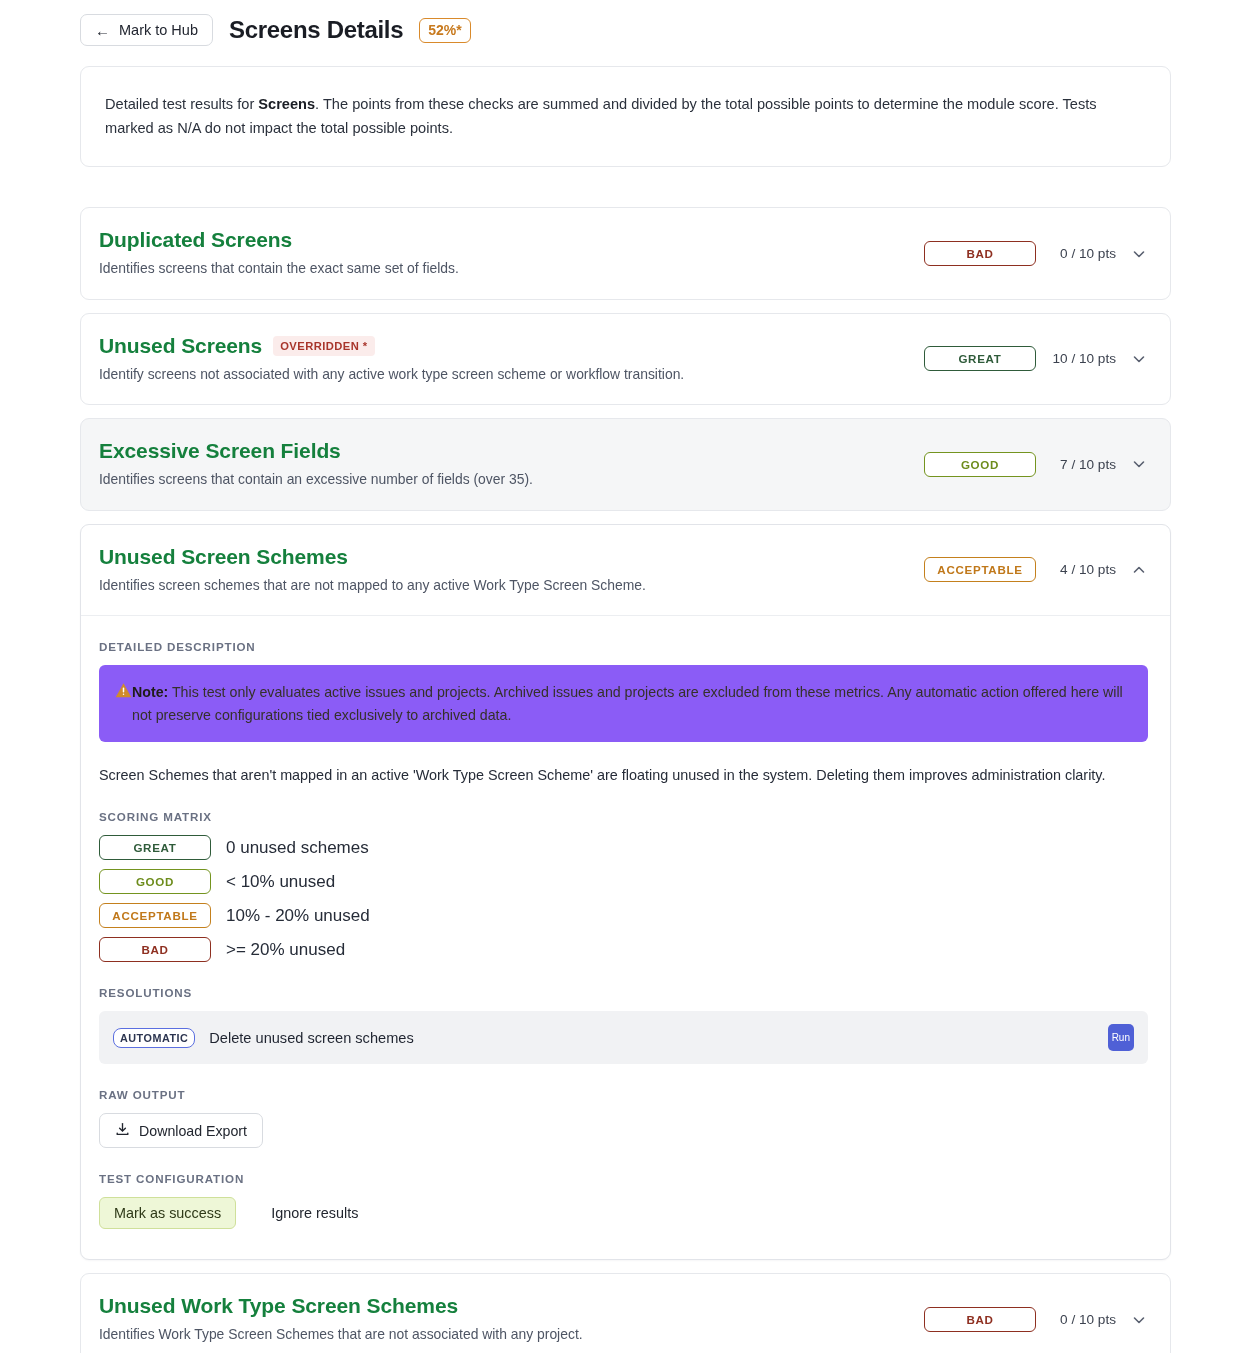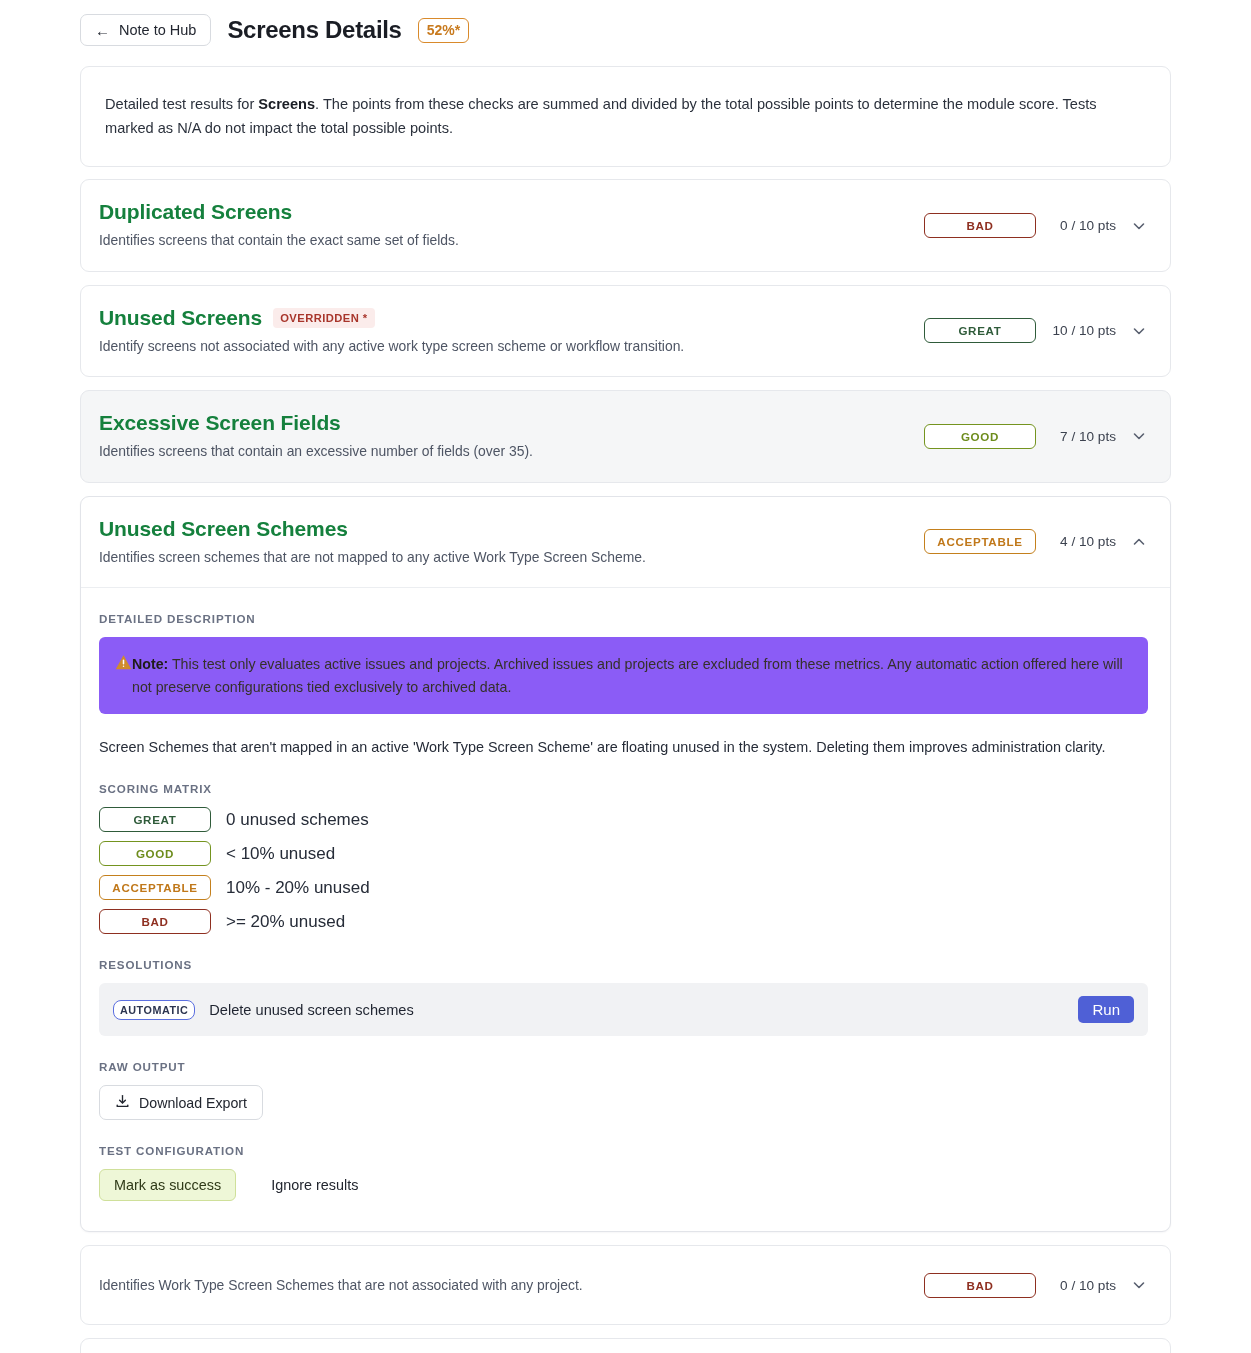--- a/index.html
+++ b/index.html
@@ -76,21 +76,21 @@
     background: #ffffff;
     border: 1px solid #e6e8ec;
     border-radius: 9px;
     margin-bottom: 13px;
   }
 
   
   .intro-card {
     padding: 26px 24px;
     margin-top: 8px;
-    margin-bottom: 12px;
+    margin-bottom: 40px;
   }
   .intro-text {
     font-size: 14.6px;
     line-height: 1.62;
     color: #2b313c;
   }
   .intro-text b { font-weight: bold; color: #1a1d24; }
 
   
   .test-card.hovered { background: #f5f6f7; }
@@ -261,26 +261,26 @@
     white-space: nowrap;
   }
   .resolution-text {
     flex: 1 1 auto;
     font-size: 14.6px;
     color: #1f2430;
   }
   .run-btn {
     flex: 0 0 auto;
     height: 27px;
-    padding: 0 14px;
+    padding: 0 4px;
     border: none;
     border-radius: 5px;
     background: #4f60d6;
     color: #ffffff;
-    font-size: 15px;
+    font-size: 10px;
     font-family: inherit;
     cursor: pointer;
   }
 
   
   .raw-output { margin-bottom: 24px; }
   .raw-row { display: flex; align-items: center; gap: 13px; }
   .raw-chip {
     display: inline-flex;
     align-items: center;
@@ -327,21 +327,21 @@
     border-color: #cfe09a;
     color: #2f3a18;
   }
 </style>
 </head>
 <body>
 
 <div class="page-header">
   <button class="back-btn">
     <span class="arrow">←</span>
-    <span>Note to Hub</span>
+    <span>Mark to Hub</span>
   </button>
   <h1 class="page-title">Screens Details</h1>
   <span class="score-pill">52%*</span>
 </div>
 
 <div class="content">
 
   <div class="card intro-card">
     <p class="intro-text">
       <span>Detailed test results for </span><b>Screens</b><span>. The points from these checks are summed and divided by the total possible points to determine the module score. Tests marked as N/A do not impact the total possible points.</span>
@@ -498,20 +498,23 @@
           <button class="config-btn">Ignore results</button>
         </div>
 
     </div>
   </div>
 
   <div id="tests-after">
       <div class="card test-card">
         <div class="test-head">
           <div class="test-main">
+            <div class="test-title-row">
+              <span class="test-title">Unused Work Type Screen Schemes</span>
+            </div>
             <div class="test-desc">Identifies Work Type Screen Schemes that are not associated with any project.</div>
           </div>
           <div class="test-right">
             <span class="rating bad">BAD</span>
             <span class="pts">0 / 10 pts</span>
             <span class="chev">
               <svg width="14" height="14" viewBox="0 0 14 14" fill="none" stroke="currentColor" stroke-width="1.6" stroke-linecap="round" stroke-linejoin="round">
                 <polyline points="2.5,5 7,9.5 11.5,5"></polyline>
               </svg>
             </span>

